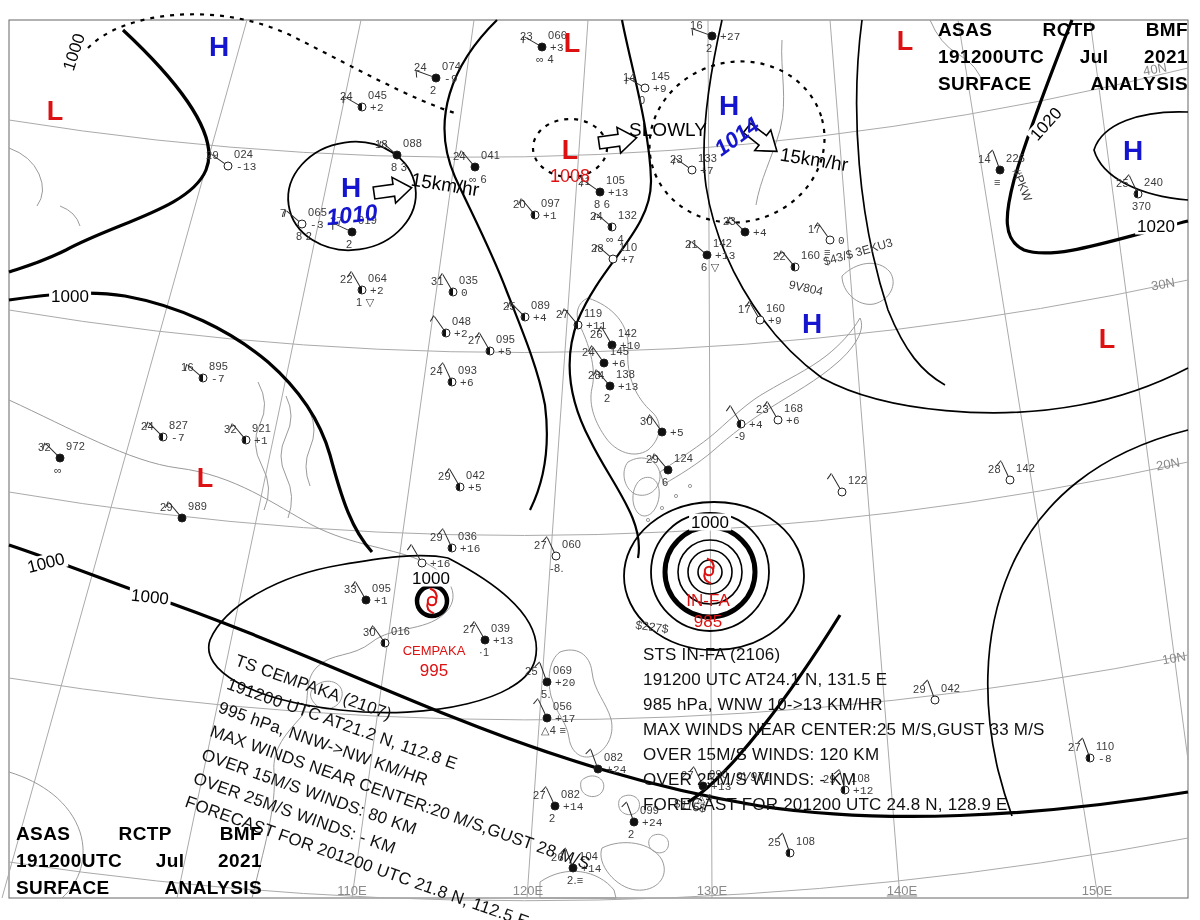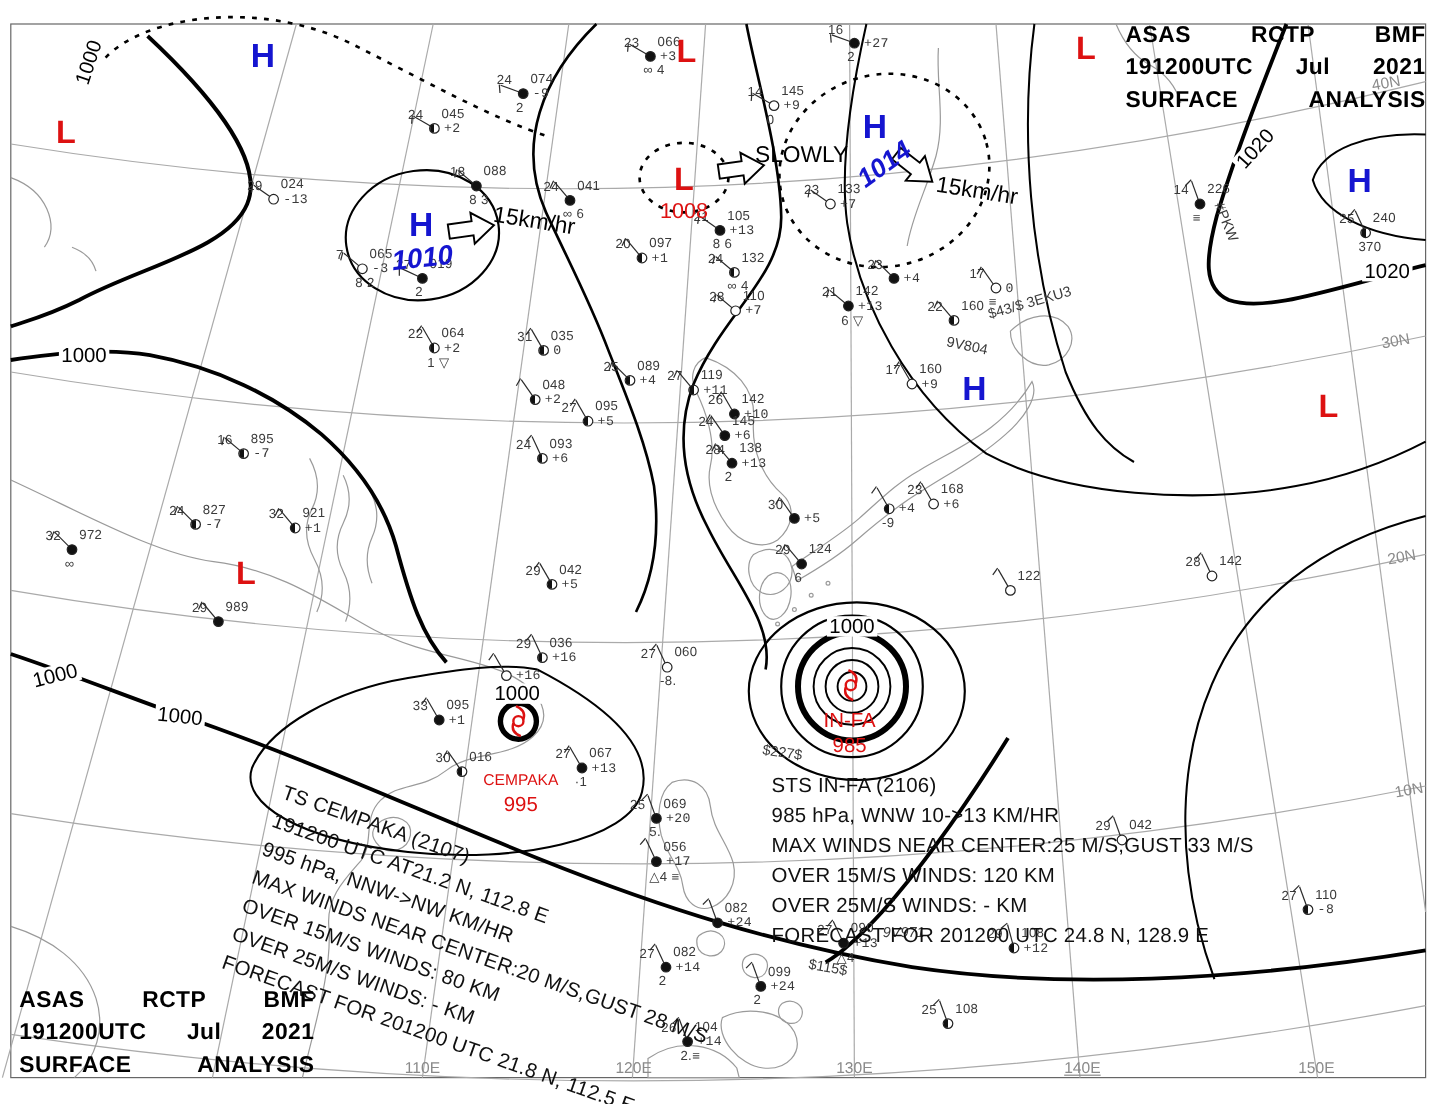--- a/index.html
+++ b/index.html
@@ -458,21 +458,21 @@
         <span class="st-c f"></span>
       </div>
       <div class="station" style="left: 385px; top: 643px;">
         <span class="st-t">30</span>
         <span class="st-p">016</span>
         <span class="barb" style="transform: rotate(235deg);"></span>
         <span class="st-c h"></span>
       </div>
       <div class="station" style="left: 485px; top: 640px;">
         <span class="st-t">27</span>
-        <span class="st-p">067</span>
+        <span class="st-p">039</span>
         <span class="st-a">+13</span>
         <span class="st-e">·1</span>
         <span class="barb" style="transform: rotate(240deg);"></span>
         <span class="st-c f"></span>
       </div>
       <div class="station" style="left: 422px; top: 563px;">
         <span class="st-a">+16</span>
         <span class="barb" style="transform: rotate(240deg);"></span>
         <span class="st-c o"></span>
       </div>
@@ -612,20 +612,21 @@
       <div>TS  CEMPAKA  (2107)</div>
       <div>191200 UTC  AT21.2 N, 112.8 E</div>
       <div>995 hPa, NNW-&gt;NW  KM/HR</div>
       <div>MAX WINDS NEAR CENTER:20 M/S,GUST 28 M/S</div>
       <div>OVER 15M/S WINDS: 80 KM</div>
       <div>OVER 25M/S WINDS: - KM</div>
       <div>FORECAST FOR 201200 UTC 21.8 N, 112.5 E</div>
     </div>
   <div class="storm-block" id="infa-block" style="left: 643px; top: 642px; transform: rotate(0deg);">
       <div>STS  IN-FA  (2106)</div>
+      <div>191200 UTC  AT24.1 N, 131.5 E</div>
       <div>985 hPa, WNW  10-&gt;13 KM/HR</div>
       <div>MAX WINDS NEAR CENTER:25 M/S,GUST 33 M/S</div>
       <div>OVER 15M/S WINDS: 120 KM</div>
       <div>OVER 25M/S WINDS: - KM</div>
       <div>FORECAST FOR 201200 UTC 24.8 N, 128.9 E</div>
     </div>
 
   <div class="title" id="title-top-right" style="left: 938px; top: 16px; width: 250px;">
       <div>ASAS RCTP BMF</div>
       <div>191200UTC Jul 2021</div>

